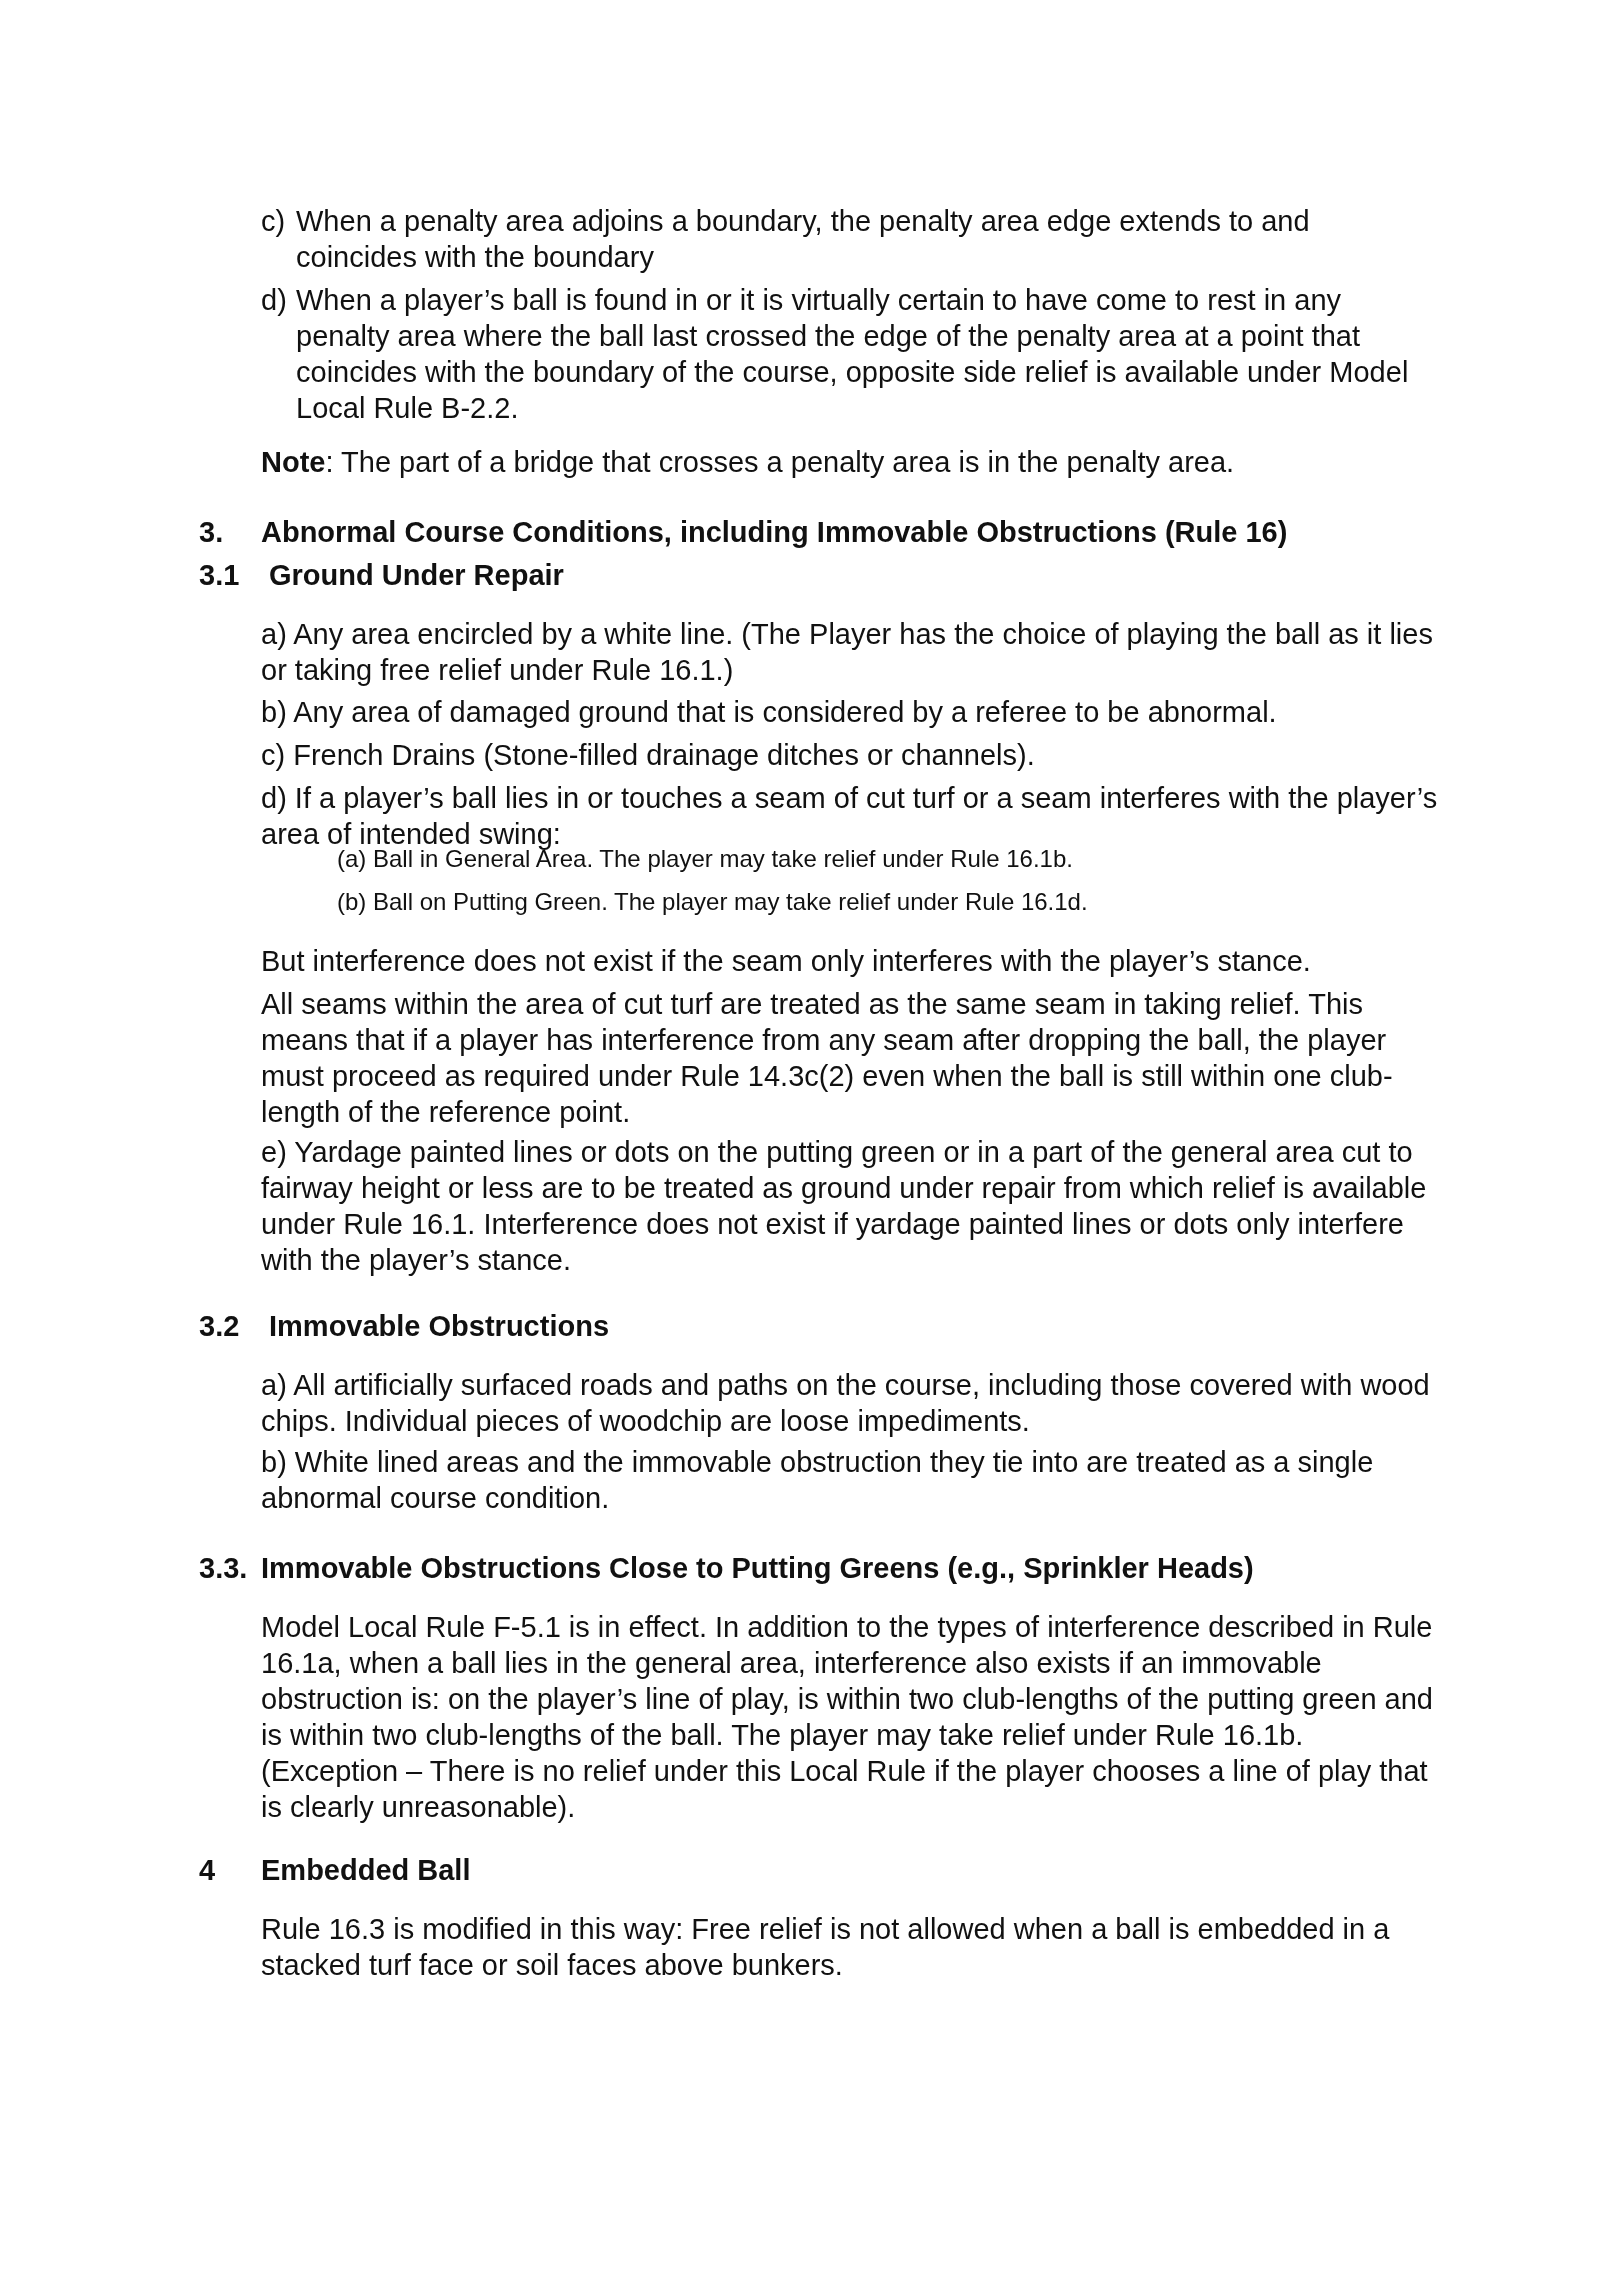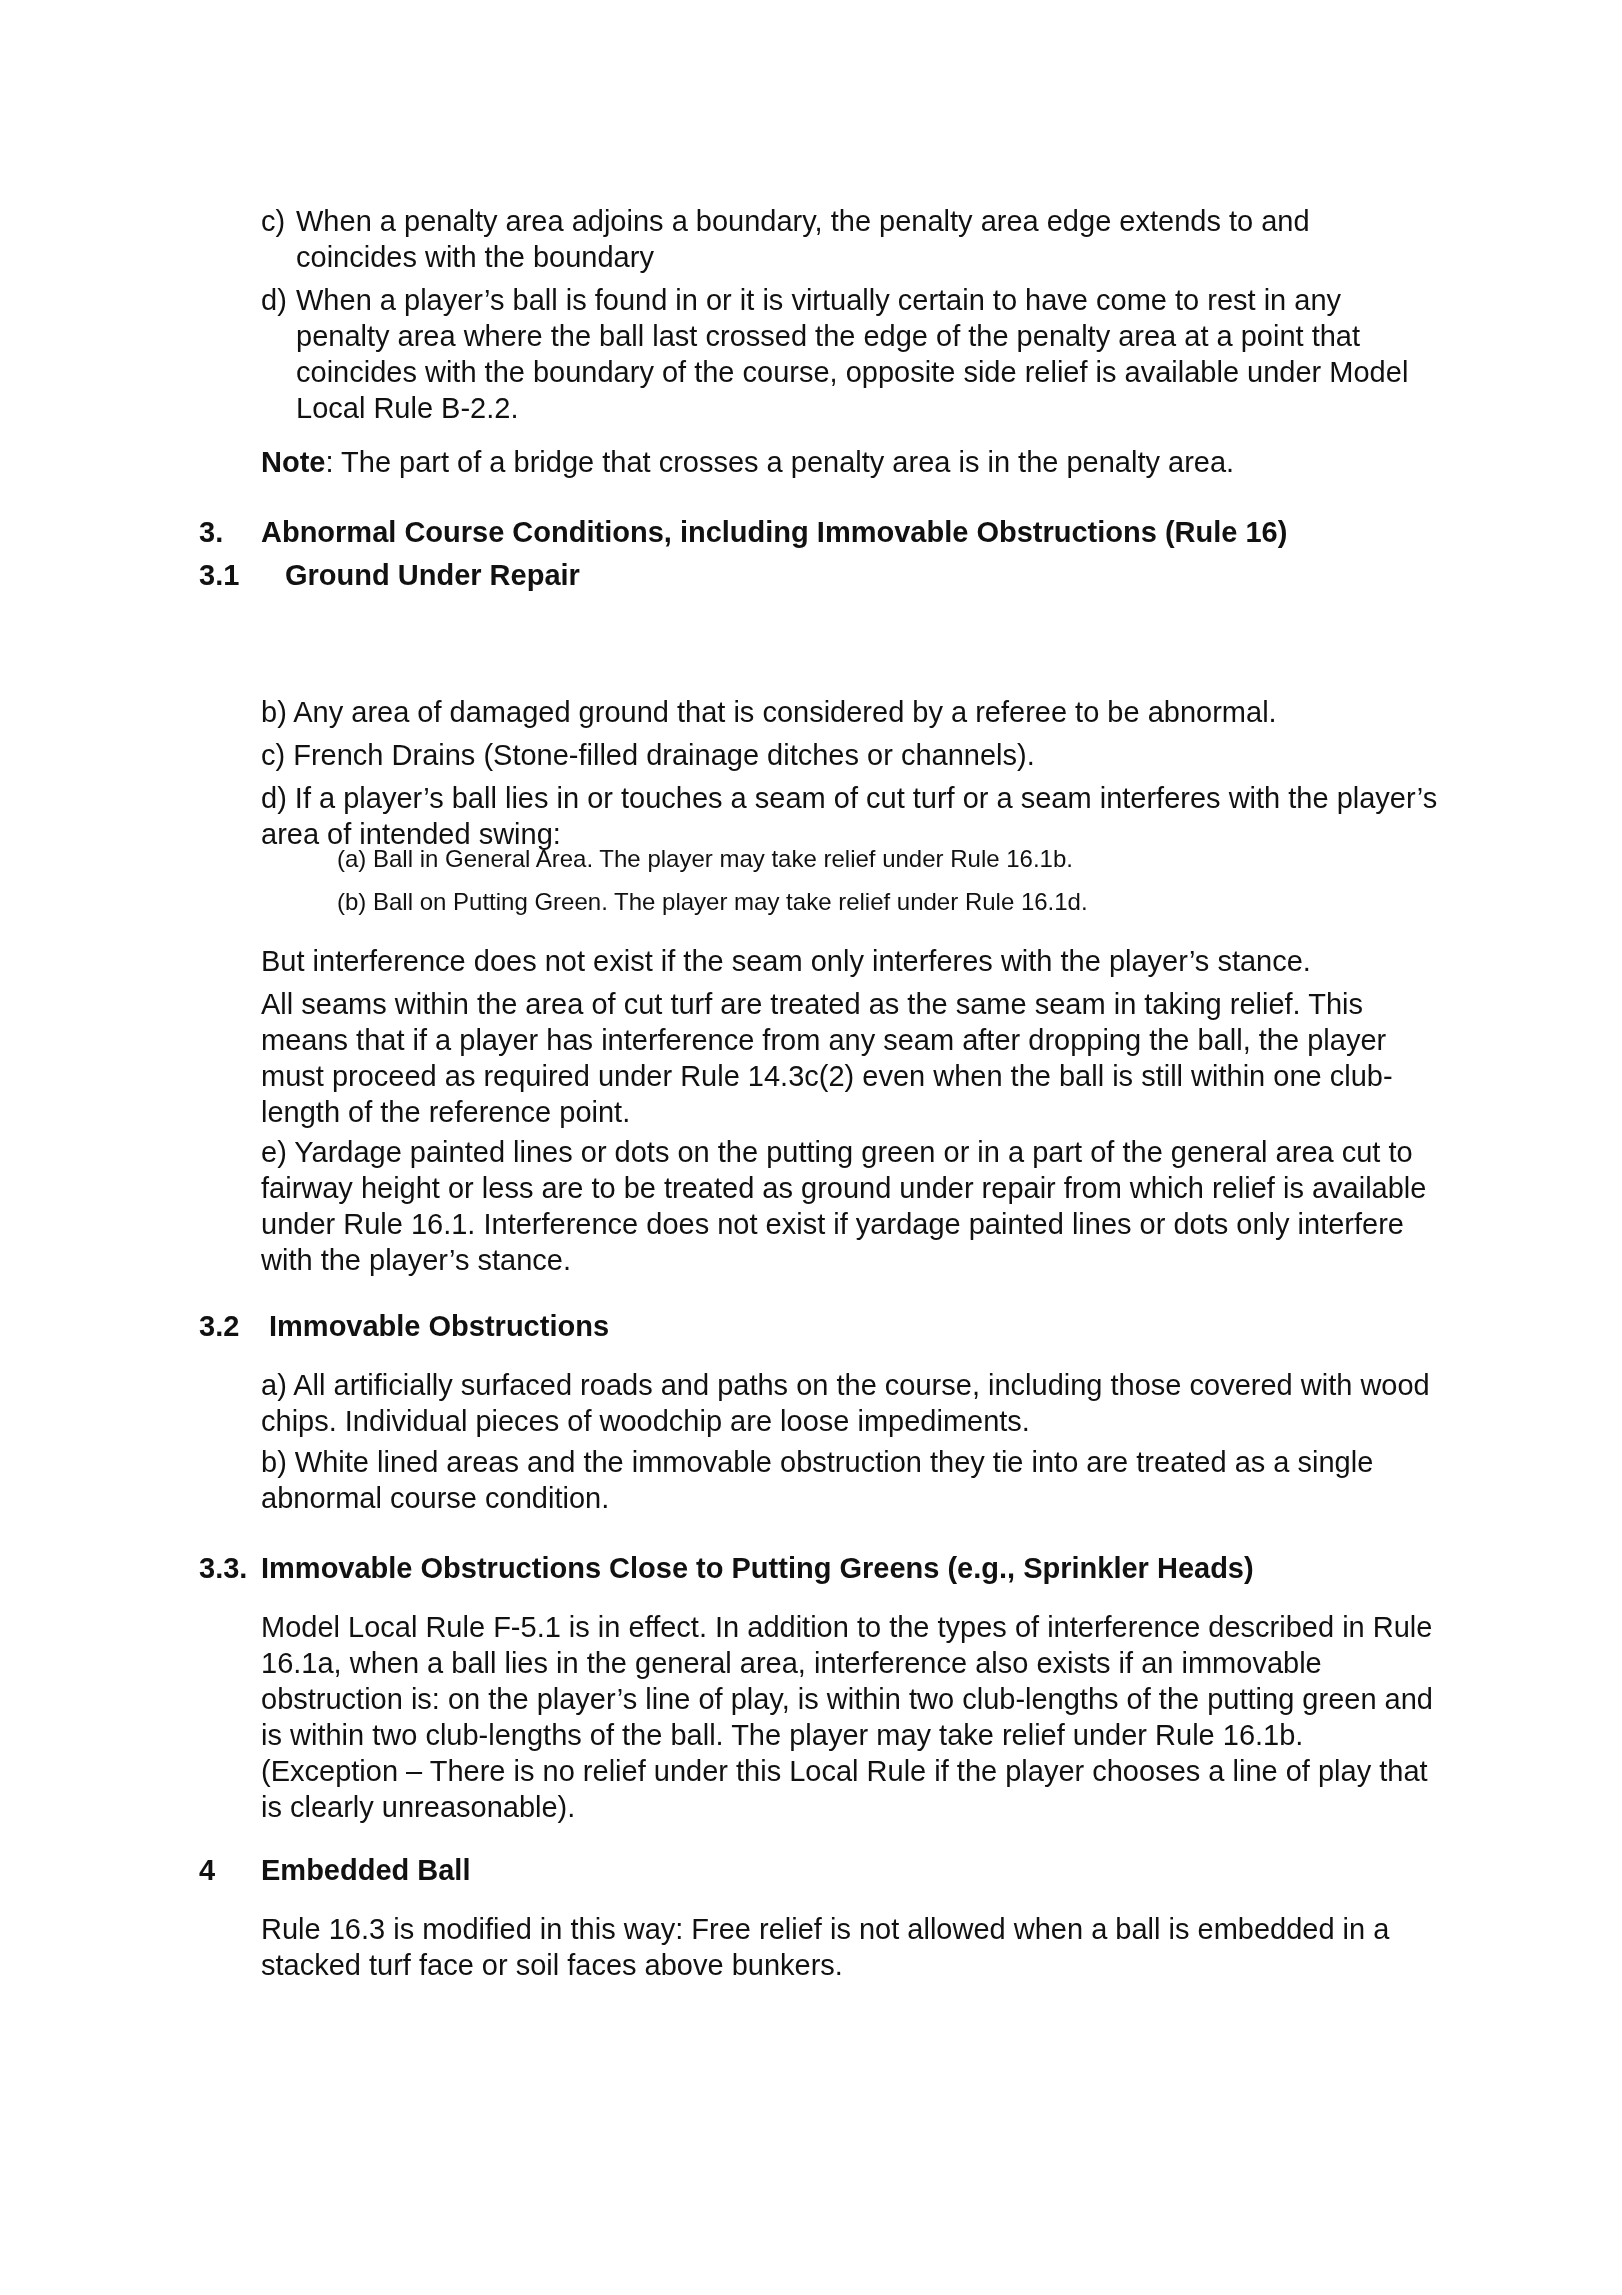--- a/index.html
+++ b/index.html
@@ -32,23 +32,24 @@
     <b>Note</b><span>: The part of a bridge that crosses a penalty area is in the penalty area.</span>
   </div>
 
   <div class="h" style="top:514px; left:0; width:1623px;">
     <span class="num">3.</span>
     <span style="position:absolute; left:261px;">Abnormal Course Conditions, including Immovable Obstructions (Rule 16)</span>
   </div>
 
   <div class="h" style="top:557px; left:0; width:1623px;">
     <span class="num">3.1</span>
-    <span style="position:absolute; left:269px;margin-left:16px;">Ground Under Repair</span>
+    <span style="position:absolute; left:269px;">Ground Under Repair</span>
   </div>
 
+  <div class="para" style="top:600px;">a) Any area encircled by a white line. (The Player has the choice of playing the ball as it lies or taking free relief under Rule 16.1.)</div>
   <div class="para" style="top:678px;">b) Any area of damaged ground that is considered by a referee to be abnormal.</div>
   <div class="para" style="top:721px;">c) French Drains (Stone-filled drainage ditches or channels).</div>
   <div class="para" style="top:764px;">d) If a player’s ball lies in or touches a seam of cut turf or a seam interferes with the player’s area of intended swing:</div>
   <div class="sub" style="top:841px;">(a) Ball in General Area. The player may take relief under Rule 16.1b.</div>
   <div class="sub" style="top:884px;">(b) Ball on Putting Green. The player may take relief under Rule 16.1d.</div>
   <div class="para" style="top:927px;">But interference does not exist if the seam only interferes with the player’s stance.</div>
   <div class="para" style="top:970px;">All seams within the area of cut turf are treated as the same seam in taking relief. This means that if a player has interference from any seam after dropping the ball, the player must proceed as required under Rule 14.3c(2) even when the ball is still within one club-length of the reference point.</div>
   <div class="para" style="top:1118px;">e) Yardage painted lines or dots on the putting green or in a part of the general area cut to fairway height or less are to be treated as ground under repair from which relief is available under Rule 16.1. Interference does not exist if yardage painted lines or dots only interfere with the player’s stance.</div>
 
   <div class="h" style="top:1308px; left:0; width:1623px;">

